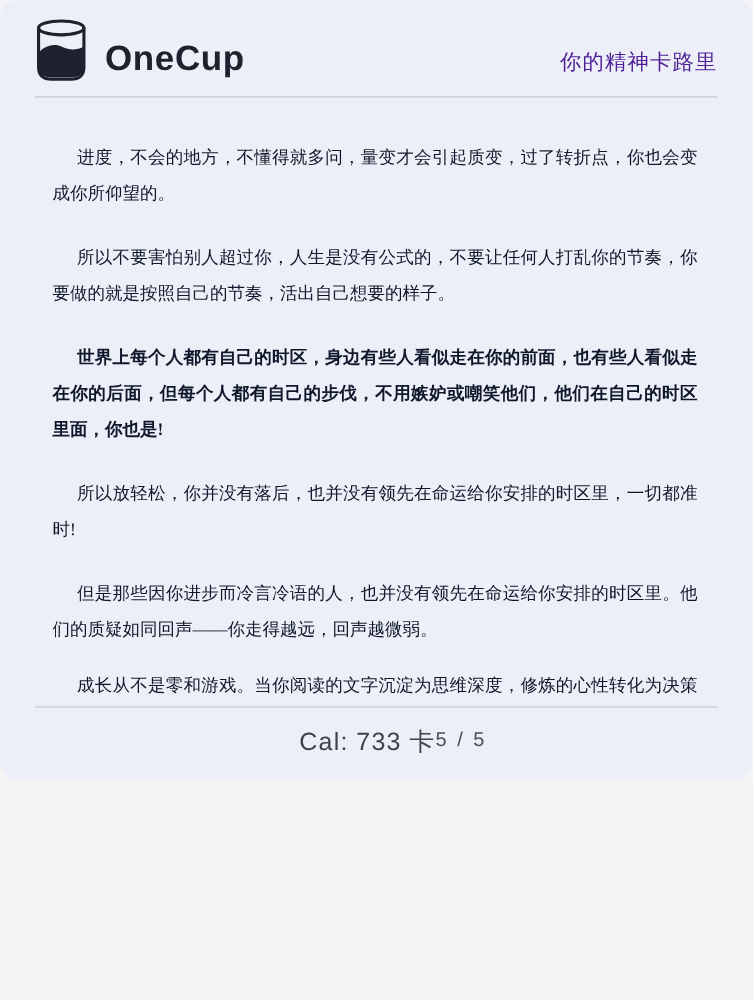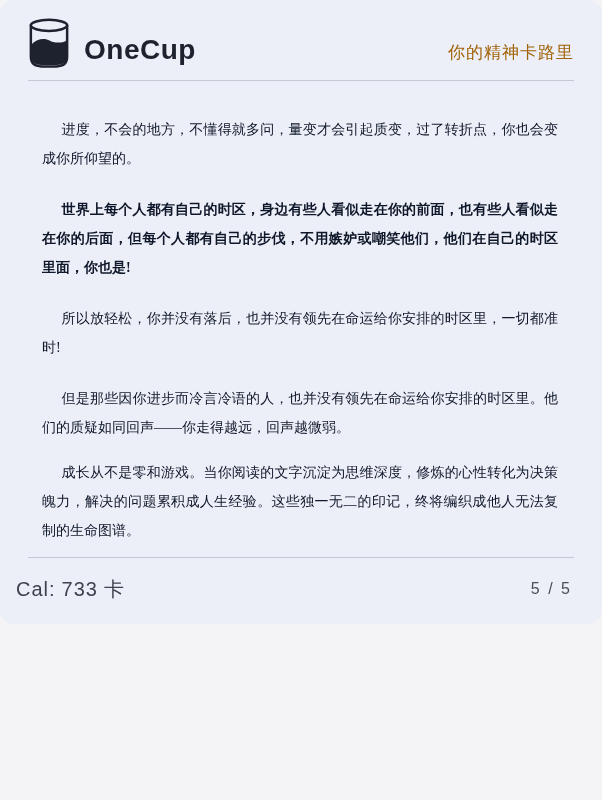--- a/index.html
+++ b/index.html
@@ -40,21 +40,21 @@
   .app-name {
     font-size: 28px;
     font-weight: 600;
     letter-spacing: 0.5px;
     color: #1d222e;
     line-height: 1;
     padding-bottom: 6px;
   }
   .tagline {
     font-size: 17px;
-    color: #a16207;
+    color: #4c1d95;
     line-height: 1;
     padding-bottom: 9px;
     letter-spacing: 1px;
   }
   .divider {
     height: 0;
     border-top: 1.5px solid #c6c9d3;
     margin: 0 28px;
   }
   
@@ -73,23 +73,24 @@
     text-justify: inter-ideograph;
     text-indent: 1.4em;
   }
   .content p.para.spaced { margin-bottom: 22px; }
   .content p.para.bold { font-weight: bold; }
   
   .status-bar {
     height: 66px;
     display: flex;
     align-items: center;
-    justify-content: space-between;
+    justify-content: center;
     padding: 0 30px 4px 16px;
     box-sizing: border-box;
+    margin-left: 41px;
   }
   .cal-counter {
     font-size: 20px;
     color: #3d424d;
     letter-spacing: 1px;
   }
   .cal-counter .cal-value { margin-left: 6px; }
   .cal-counter .cal-unit  { margin-left: 6px; }
   .page-indicator {
     font-size: 16px;
@@ -115,20 +116,21 @@
       </svg>
       <span class="app-name">OneCup</span>
     </div>
     <span class="tagline">你的精神卡路里</span>
   </header>
 
   <div class="divider"></div>
 
   <main class="content">
       <p class="para spaced">进度，不会的地方，不懂得就多问，量变才会引起质变，过了转折点，你也会变成你所仰望的。</p>
+      <p class="para spaced">所以不要害怕别人超过你，人生是没有公式的，不要让任何人打乱你的节奏，你要做的就是按照自己的节奏，活出自己想要的样子。</p>
       <p class="para bold spaced">世界上每个人都有自己的时区，身边有些人看似走在你的前面，也有些人看似走在你的后面，但每个人都有自己的步伐，不用嫉妒或嘲笑他们，他们在自己的时区里面，你也是!</p>
       <p class="para spaced">所以放轻松，你并没有落后，也并没有领先在命运给你安排的时区里，一切都准时!</p>
       <p class="para">但是那些因你进步而冷言冷语的人，也并没有领先在命运给你安排的时区里。他们的质疑如同回声——你走得越远，回声越微弱。</p>
       <p class="para">成长从不是零和游戏。当你阅读的文字沉淀为思维深度，修炼的心性转化为决策魄力，解决的问题累积成人生经验。这些独一无二的印记，终将编织成他人无法复制的生命图谱。</p>
     </main>
 
   <div class="divider"></div>
 
   <footer class="status-bar">
     <span class="cal-counter">

